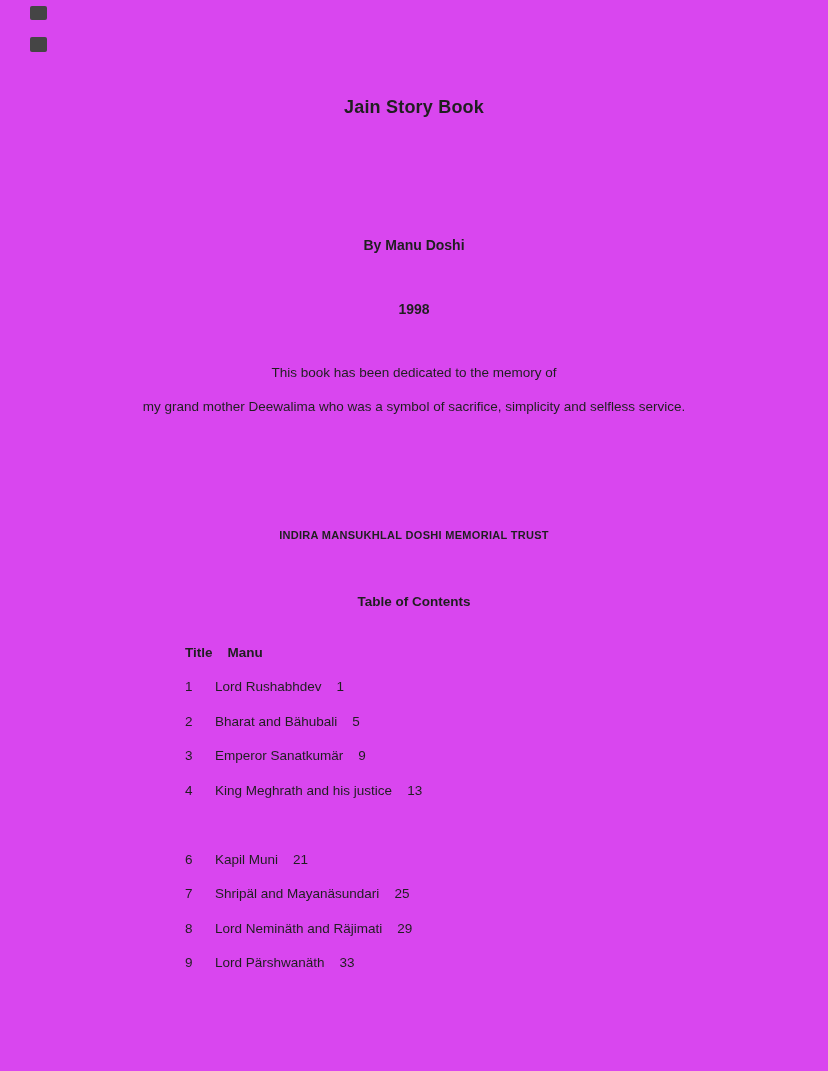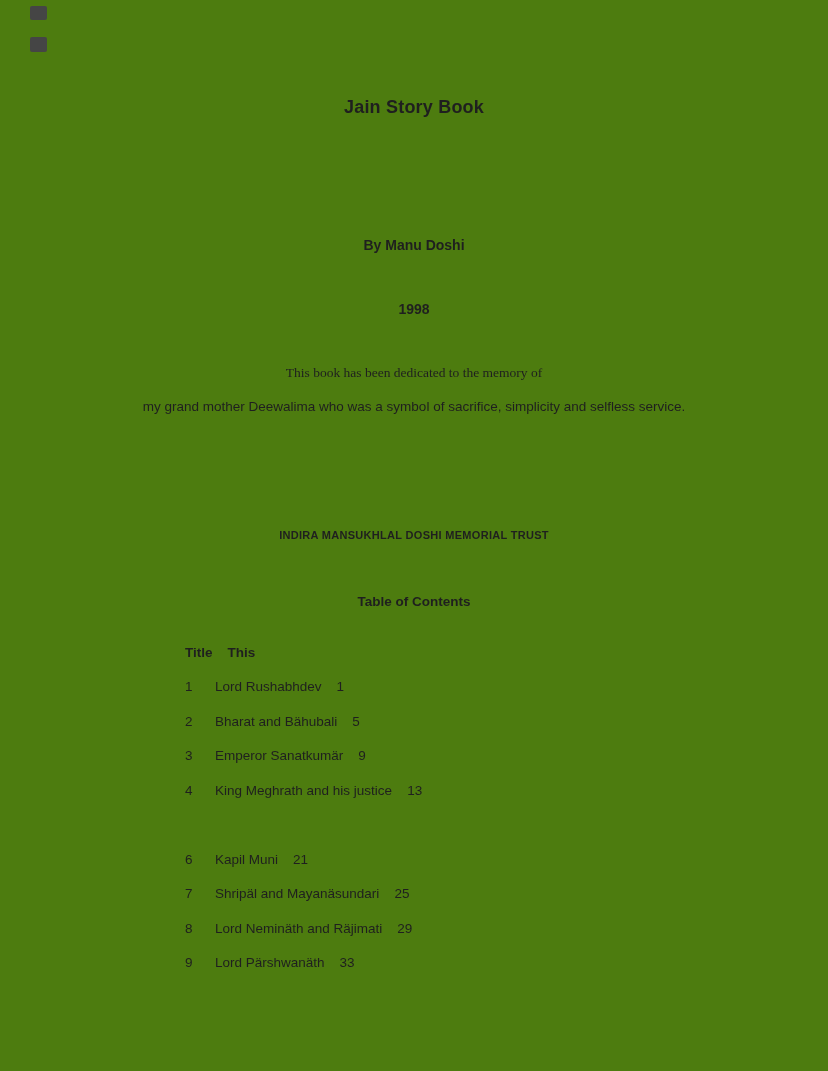--- a/index.html
+++ b/index.html
@@ -4,40 +4,40 @@
 <style>
   html, body {
     margin: 0;
     padding: 0;
     background: #ffffff;
   }
   .page {
     position: relative;
     width: 828px;
     height: 1071px;
-    background: #4d7c0f;
+    background: #d946ef;
     font-family: "Liberation Sans", "DejaVu Sans", sans-serif;
     color: #1f1f1f;
     overflow: hidden;
   }
   .line {
     position: absolute;
     left: 0;
     width: 100%;
     line-height: 1.15;
     white-space: pre;
   }
   .centered { text-align: center; }
   .bold { font-weight: bold; }
 
   .book-title    { top: 97px;  font-size: 18px;   letter-spacing: 0.2px; }
   .book-subtitle { top: 149px; font-size: 13.5px; }
   .author-line   { top: 237px; font-size: 14px; }
   .year-line     { top: 301px; font-size: 14px; }
-  .ded-1         { top: 365px; font-size: 13.5px; font-family: Liberation Serif, serif; }
+  .ded-1         { top: 365px; font-size: 13.5px; }
   .ded-2         { top: 399px; font-size: 13.5px; }
   .trust-line    { top: 529px; font-size: 11px; letter-spacing: 0.3px; }
   .toc-heading   { top: 594px; font-size: 13.5px; }
 
   .toc-row {
     position: absolute;
     left: 170px;
     font-size: 13.5px;
     line-height: 1.15;
     white-space: pre;
@@ -67,21 +67,21 @@
   <div class="line centered bold author-line">By Manu Doshi</div>
   <div class="line centered bold year-line">1998</div>
 
   <div class="line centered ded-1">This book has been dedicated to the memory of</div>
   <div class="line centered ded-2">my grand mother Deewalima who was a symbol of sacrifice, simplicity and selfless service.</div>
 
   <div class="line centered bold trust-line">INDIRA MANSUKHLAL DOSHI MEMORIAL TRUST</div>
   <div class="line centered bold toc-heading">Table of Contents</div>
 
   <div class="toc-row toc-header bold" style="top:629px">
-    <span class="col-title">Title</span><span class="col-pages">This</span>
+    <span class="col-title">Title</span><span class="col-pages">Manu</span>
   </div>
 
   <div class="toc-row" style="top:663px">
     <span class="num">1</span><span class="title">Lord Rushabhdev</span><span class="pgno">1</span>
   </div>
   <div class="toc-row" style="top:698px">
     <span class="num">2</span><span class="title">Bharat and Bähubali</span><span class="pgno">5</span>
   </div>
   <div class="toc-row" style="top:732px">
     <span class="num">3</span><span class="title">Emperor Sanatkumär</span><span class="pgno">9</span>

